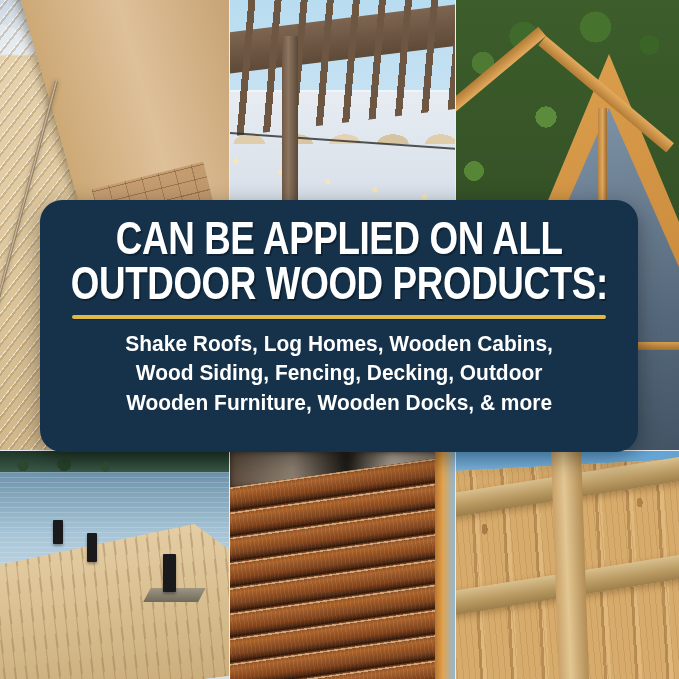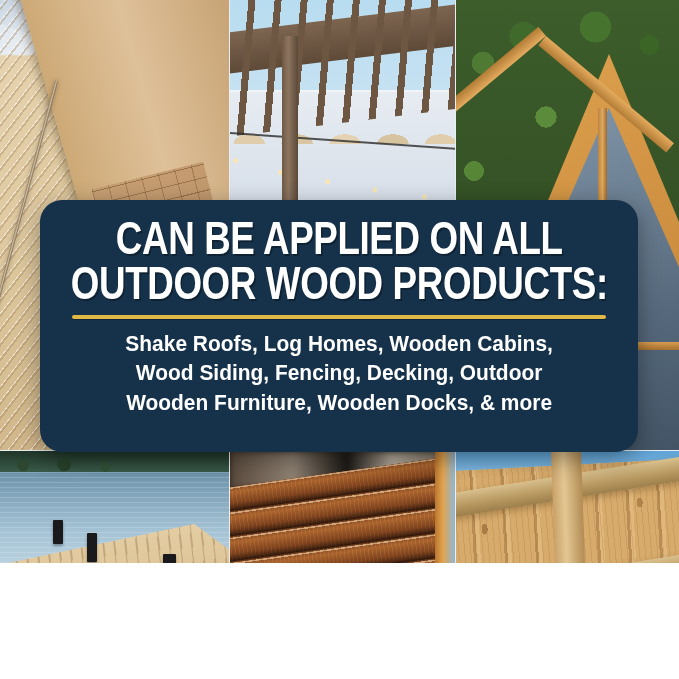--- a/index.html
+++ b/index.html
@@ -7,21 +7,21 @@
 
   html, body {
     width:679px; height:679px;
     background:#ffffff;
     font-family:"Liberation Sans", sans-serif;
     overflow:hidden;
   }
 
   #poster {
     position:relative;
-    width:679px; height:563px;
+    width:679px; height:679px;
     background:#ffffff;
     overflow:hidden;
   }
 
   
   .collage {
     position:absolute; inset:0;
     display:grid;
     grid-template-columns: 229px 225px 225px;
     grid-template-rows: 450px 229px;

